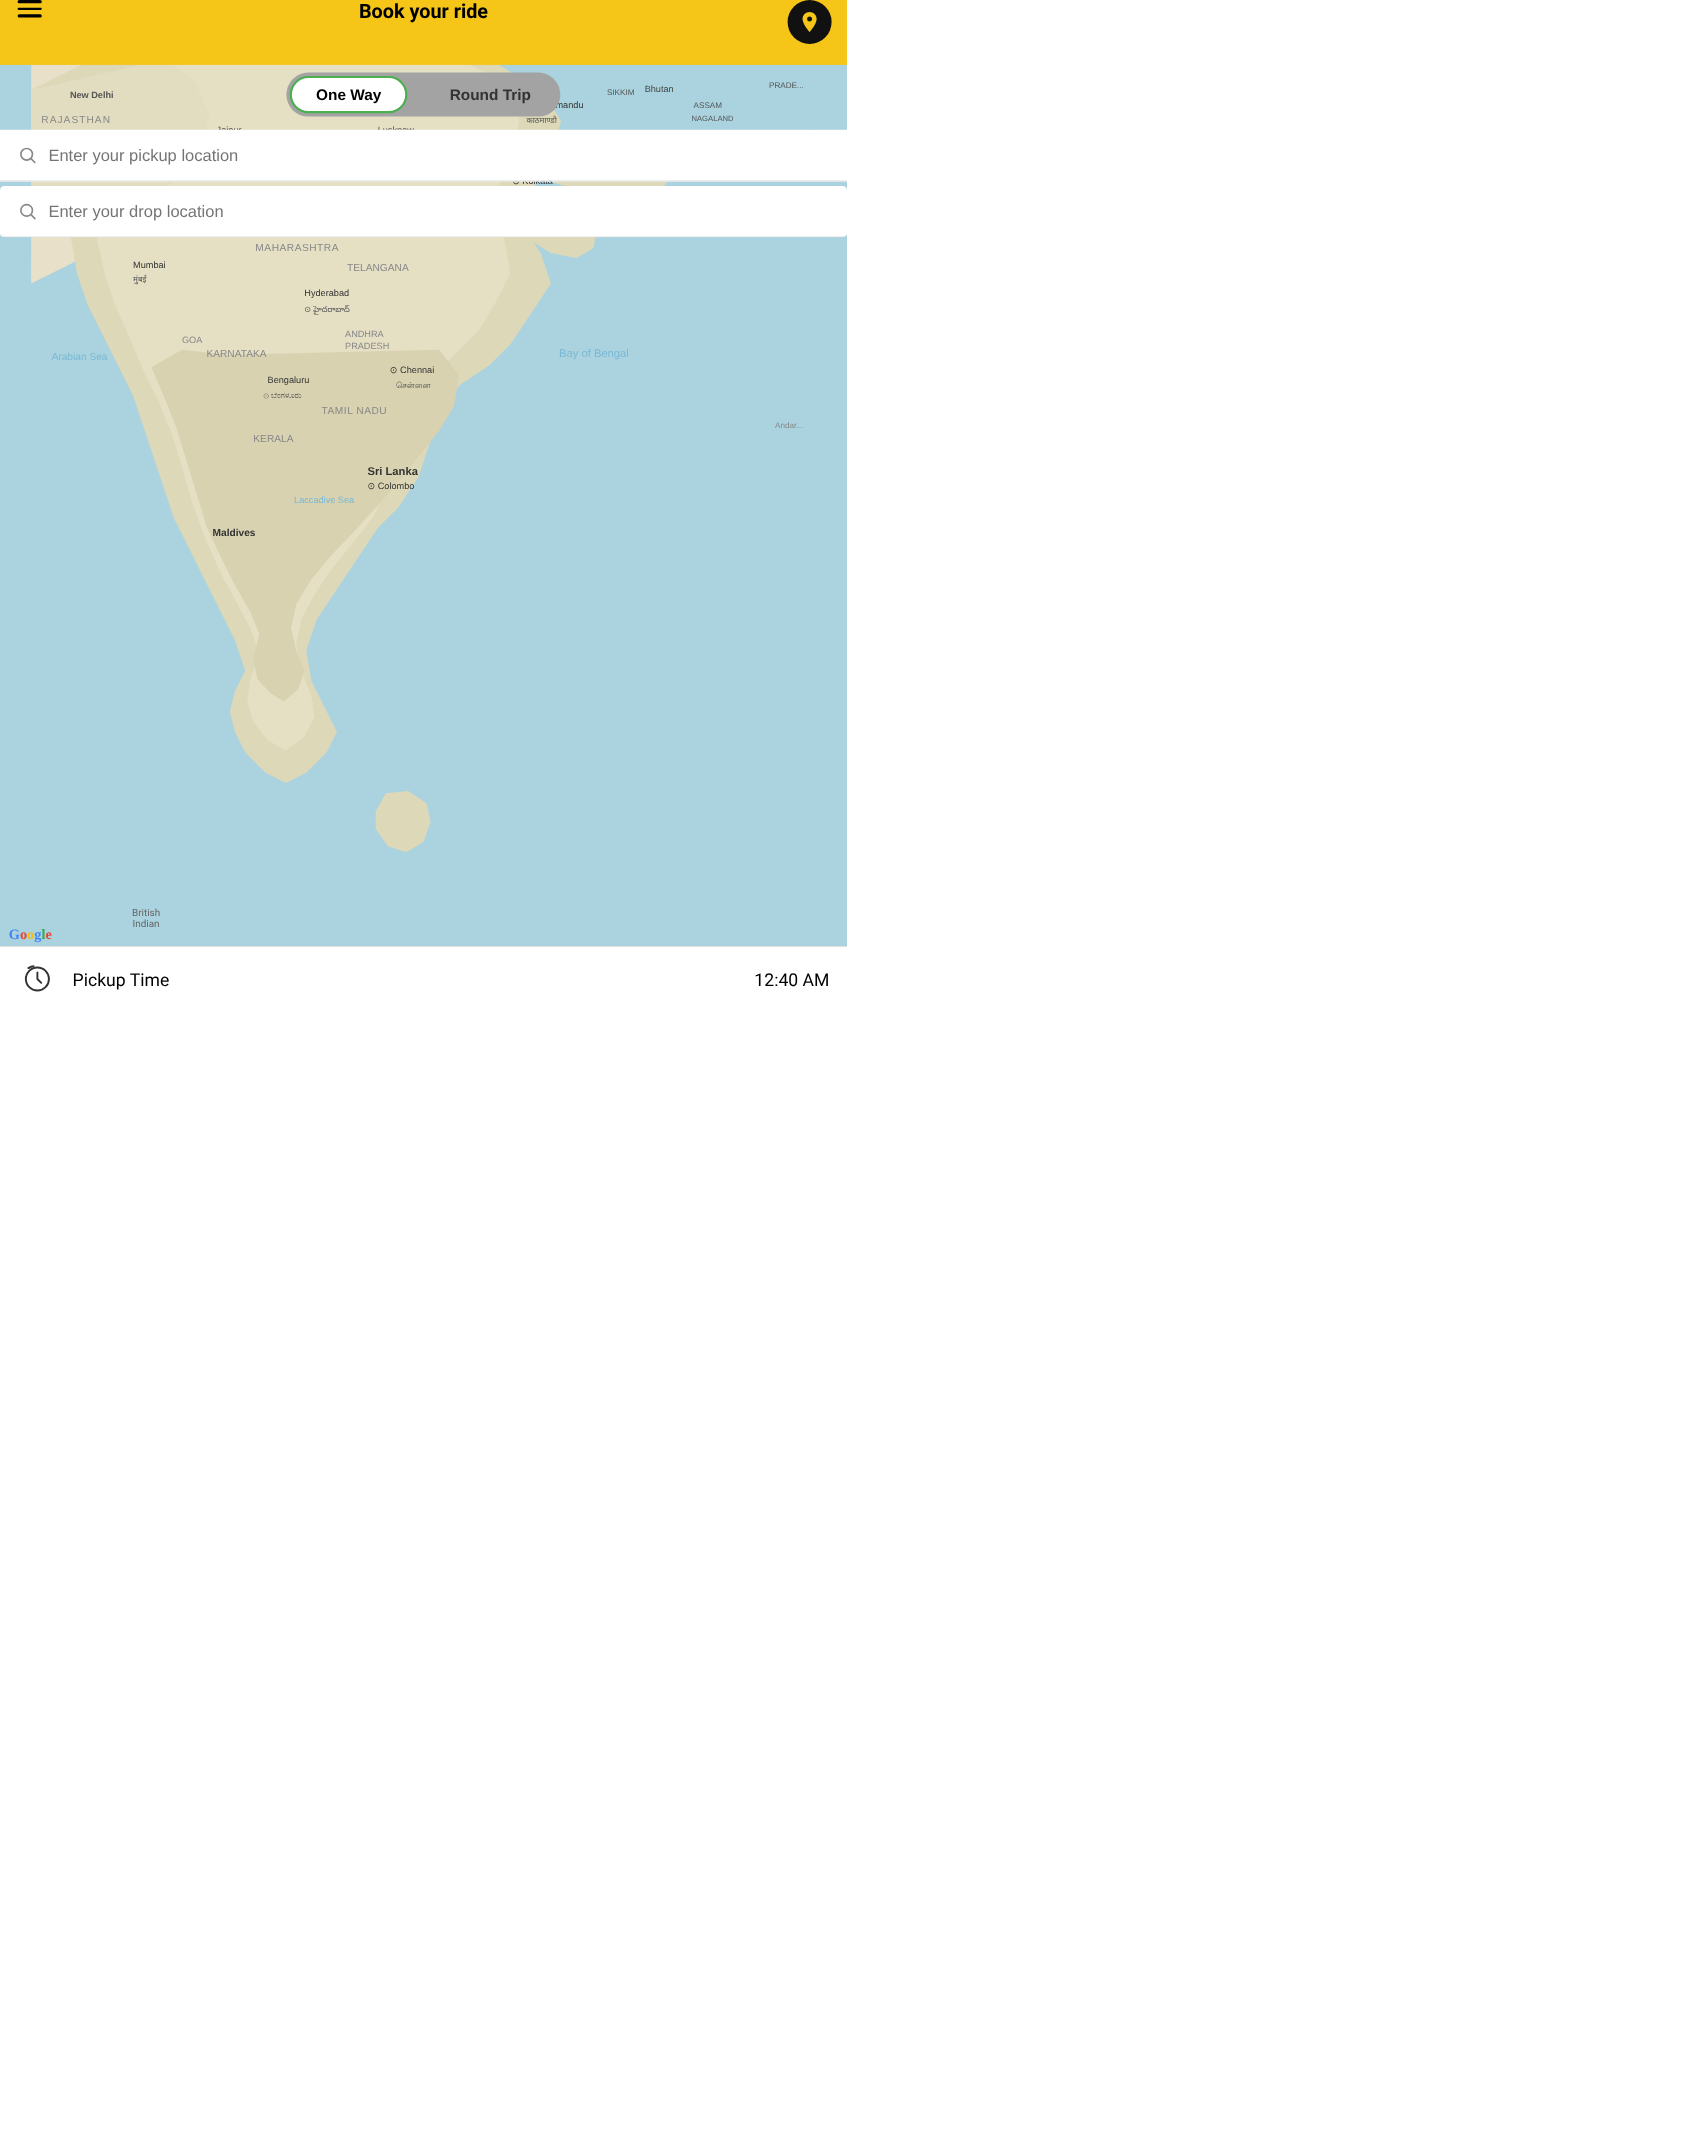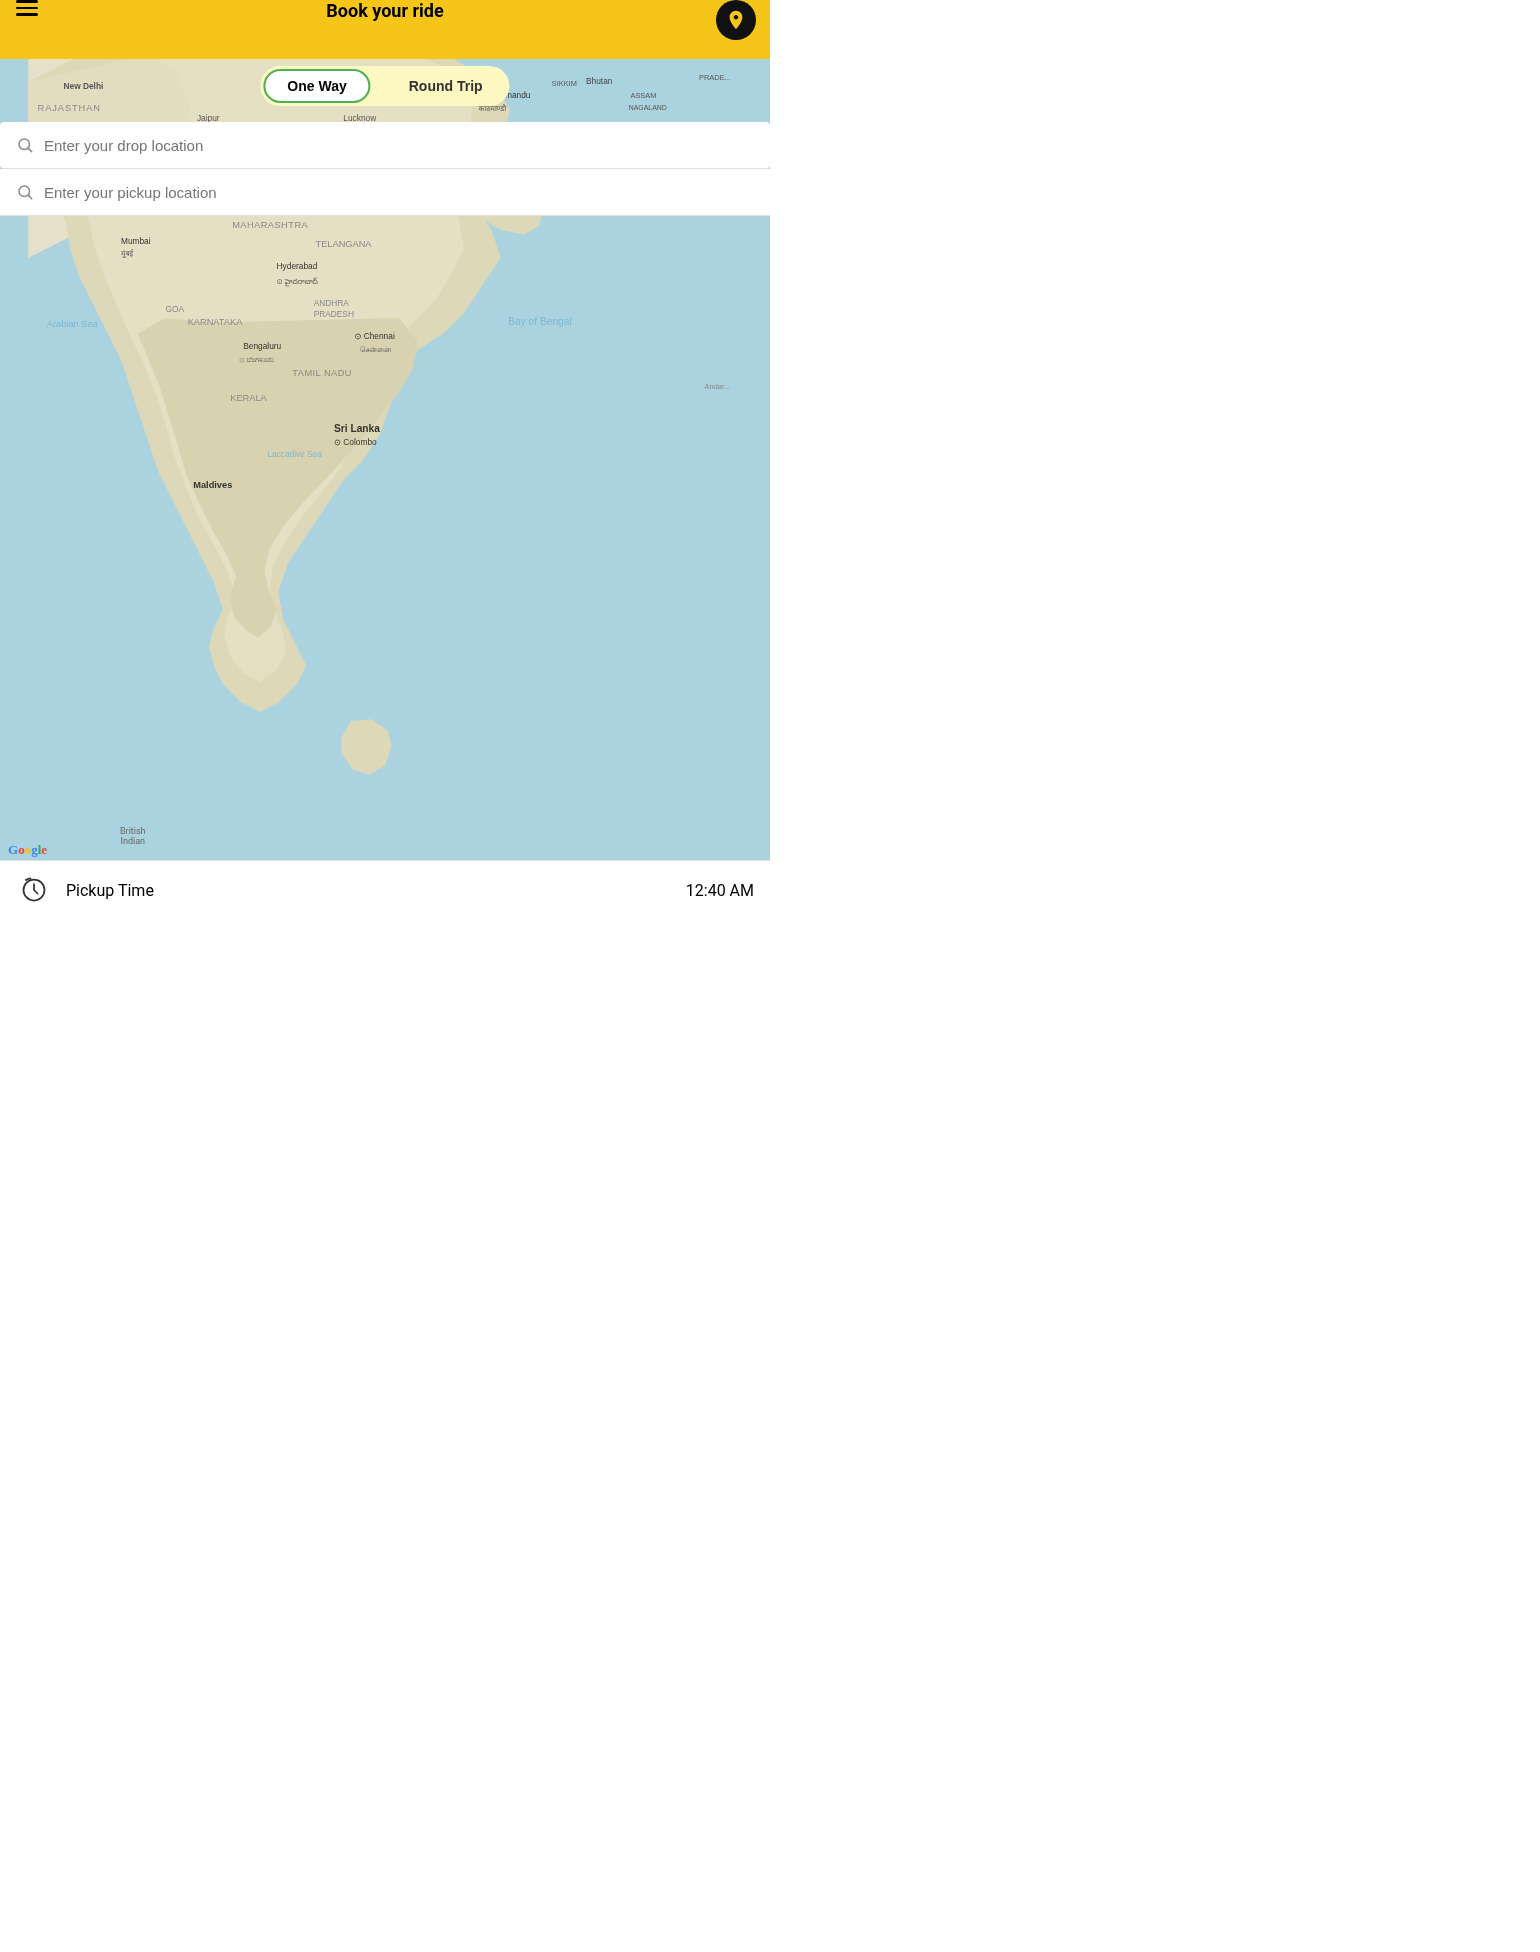--- a/index.html
+++ b/index.html
@@ -56,21 +56,21 @@
     }
 
     
     .trip-toggle {
       position: absolute;
       top: 66px;
       left: 50%;
       transform: translateX(-50%);
       z-index: 100;
       display: flex;
-      background: #fef9c3;
+      background: #a3a3a3;
       border-radius: 20px;
       padding: 3px;
       gap: 14px;
     }
     .trip-toggle-btn {
       padding: 7px 22px;
       border-radius: 18px;
       border: none;
       font-size: 14px;
       font-weight: 600;
@@ -299,33 +299,33 @@
   </div>
   <div class="british-indian-text">British<br>Indian</div>
 </div>
 
 <div class="trip-toggle">
   <button class="trip-toggle-btn active">One Way</button>
   <button class="trip-toggle-btn inactive">Round Trip</button>
 </div>
 
 <div class="search-container">
+  <div class="search-input-row">
+    <svg class="search-icon-svg" width="18" height="18" viewBox="0 0 24 24" fill="none">
+      <circle cx="11" cy="11" r="7" stroke="#888" stroke-width="2"></circle>
+      <path d="M16.5 16.5L21 21" stroke="#888" stroke-width="2" stroke-linecap="round"></path>
+    </svg>
+    <input type="text" placeholder="Enter your pickup location" style="">
+  </div>
   <div class="search-input-row drop-row">
     <svg class="search-icon-svg" width="18" height="18" viewBox="0 0 24 24" fill="none">
       <circle cx="11" cy="11" r="7" stroke="#888" stroke-width="2"></circle>
       <path d="M16.5 16.5L21 21" stroke="#888" stroke-width="2" stroke-linecap="round"></path>
     </svg>
     <input type="text" placeholder="Enter your drop location" style="">
-  </div>
-  <div class="search-input-row">
-    <svg class="search-icon-svg" width="18" height="18" viewBox="0 0 24 24" fill="none">
-      <circle cx="11" cy="11" r="7" stroke="#888" stroke-width="2"></circle>
-      <path d="M16.5 16.5L21 21" stroke="#888" stroke-width="2" stroke-linecap="round"></path>
-    </svg>
-    <input type="text" placeholder="Enter your pickup location" style="">
   </div>
 </div>
 
 <div class="bottom-panel">
 
 
   <div class="bottom-row">
     <div class="bottom-icon">
       <svg width="28" height="28" viewBox="0 0 24 24" fill="none">
         <circle cx="12" cy="12" r="9" stroke="#333" stroke-width="1.5"></circle>

